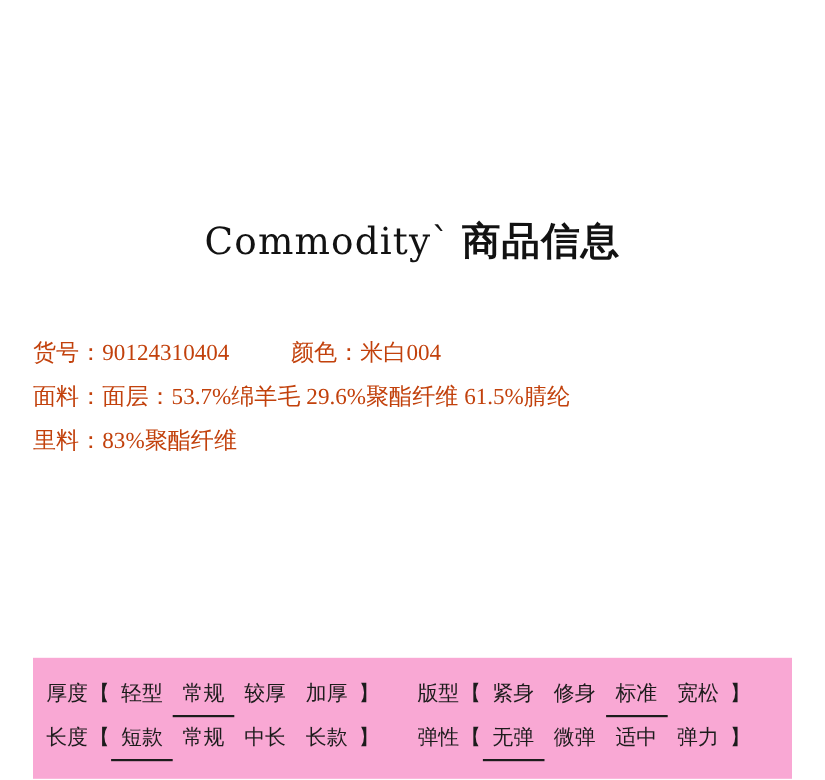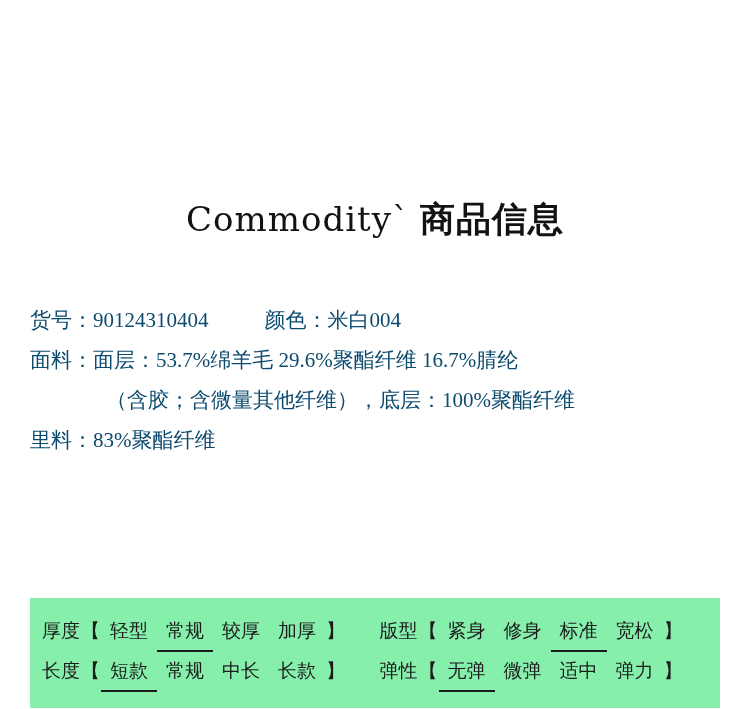--- a/index.html
+++ b/index.html
@@ -41,21 +41,21 @@
     font-weight: bold;
     font-size: 35px;
   }
   .info {
     position: absolute;
     top: 300px;
     left: 30px;
     width: 690px;
     font-size: 21px;
     line-height: 40px;
-    color: #0c4a6e;
+    color: #c2410c;
   }
   .row {
     display: block;
     white-space: nowrap;
   }
   .row .label {
     display: inline;
   }
   .gap {
     display: inline-block;
@@ -67,21 +67,21 @@
     white-space: nowrap;
   }
   .indent-line.wash {
     padding-left: 100px;
   }
   .attrs {
     position: absolute;
     left: 30px;
     top: 598px;
     width: 690px;
-    background: #86efac;
+    background: #f9a8d4;
     padding: 14px 0 16px 0;
     box-sizing: border-box;
   }
   .attr-row {
     display: block;
     white-space: nowrap;
     font-size: 19px;
     line-height: 38px;
     padding-left: 12px;
     color: #1c1c1c;
@@ -115,22 +115,21 @@
     <span class="cn">商品信息</span>
   </div>
 
   <div class="info">
 
     <div class="row">
       <span class="label">货号：</span><span>90124310404</span><span class="gap"></span><span class="label">颜色：</span><span>米白004</span>
     </div>
 
     <div class="row">
-      <span class="label">面料：</span><span>面层：53.7%绵羊毛 29.6%聚酯纤维 16.7%腈纶</span>
-      <span class="indent-line">（含胶；含微量其他纤维），底层：100%聚酯纤维</span>
+      <span class="label">面料：</span><span>面层：53.7%绵羊毛 29.6%聚酯纤维 61.5%腈纶</span>
     </div>
 
     <div class="row">
       <span class="label">里料：</span><span>83%聚酯纤维</span>
     </div>
 
 
   </div>
 
   <div class="attrs">

